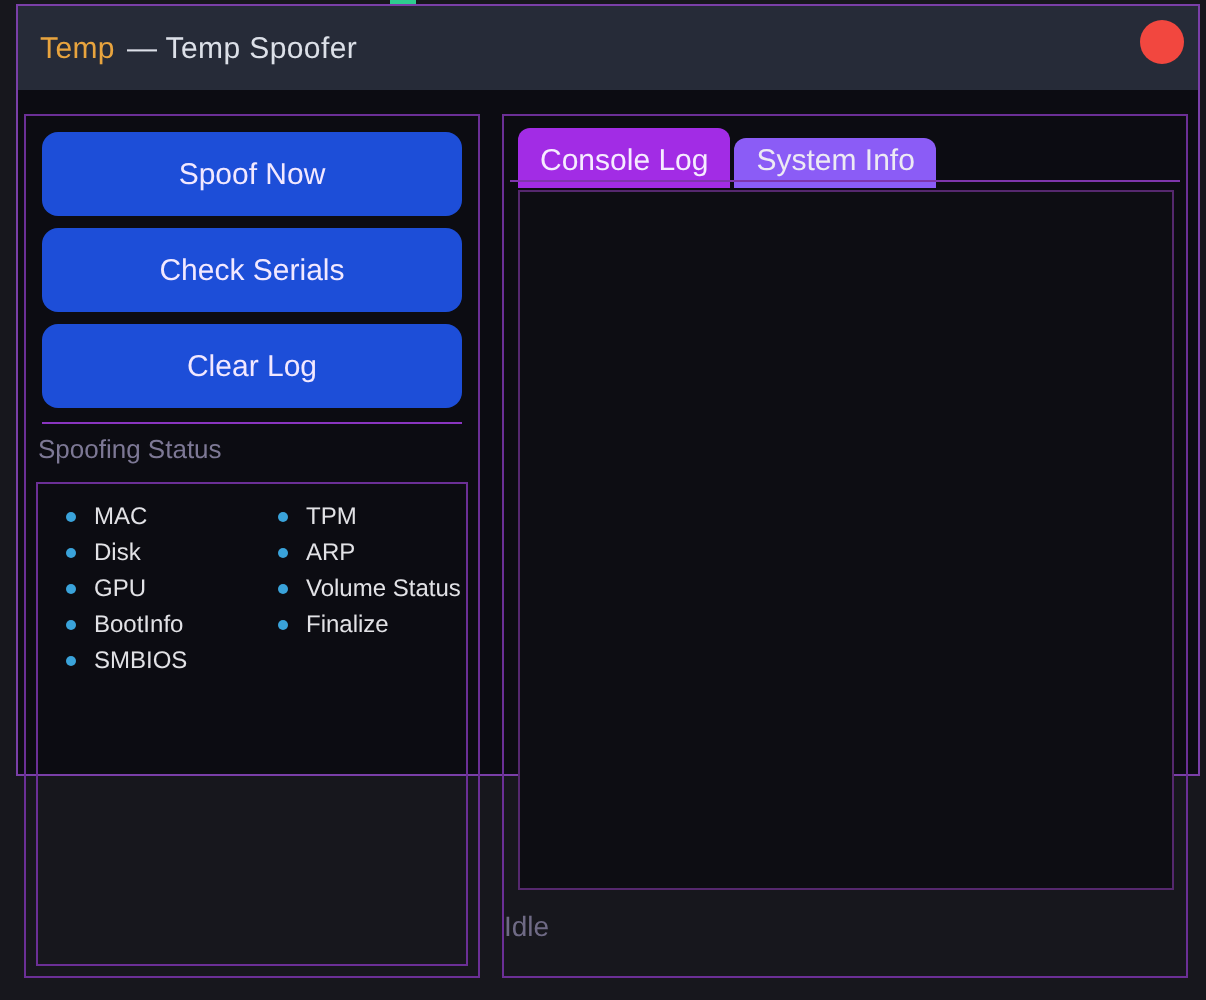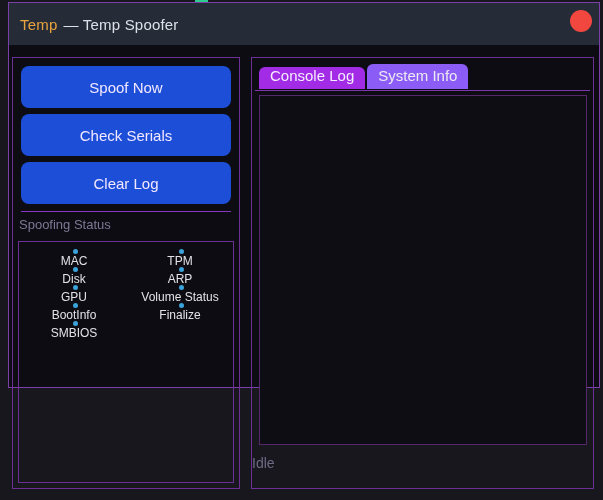--- a/index.html
+++ b/index.html
@@ -50,31 +50,31 @@
   .separator { margin:7px 8px 0; border-top:1px solid #8a35c0; }
   .section-heading { margin:5px 0 4px 6px; font-size:13px; color:#7d7895; }
 
   .status-box {
     position:absolute; left:5px; right:5px; top:183px; bottom:5px;
     border:1px solid #6b2f96; overflow:hidden;
     padding:7px 0 0 2px; display:flex;
   }
   .status-col { width:50%; }
   .status-col.col2 { width:50%; }
-  .status-row { display:flex; align-items:center; height:18px; white-space:nowrap;flex-direction:column; }
+  .status-row { display:flex; align-items:center; height:18px; white-space:nowrap; }
   .bullet {
     width:5px; height:5px; border-radius:50%; background:#3aa3da;
     margin:0 9px 0 12px; flex:0 0 auto;
   }
   .status-lbl { font-size:12px; color:#e2e2e6; }
 
   
   .tabs { position:absolute; left:7px; top:6px; display:flex; align-items:flex-end; }
   .tab {
-    font-size:15px; padding:0 11px 5px; border-radius:6px 6px 0 0; cursor:pointer;
+    font-size:15px; padding:8px 11px 5px; border-radius:6px 6px 0 0; cursor:pointer;
   }
   .tab.active   { background:#a22ce5; color:#f6ecff; }
   .tab.inactive { background:#8b5cf6; color:#edeaf4; margin-left:2px; padding-top:3px; }
   .tab-line { position:absolute; left:3px; right:3px; top:32px; border-bottom:1px solid #7e36ac; }
 
   .console-box {
     position:absolute; left:7px; right:6px; top:37px; bottom:43px;
     border:1px solid #55286e; background:#0d0d13;
     color:#cfcfe0; font-size:12px; padding:4px; overflow:hidden;
     white-space:pre-wrap;

